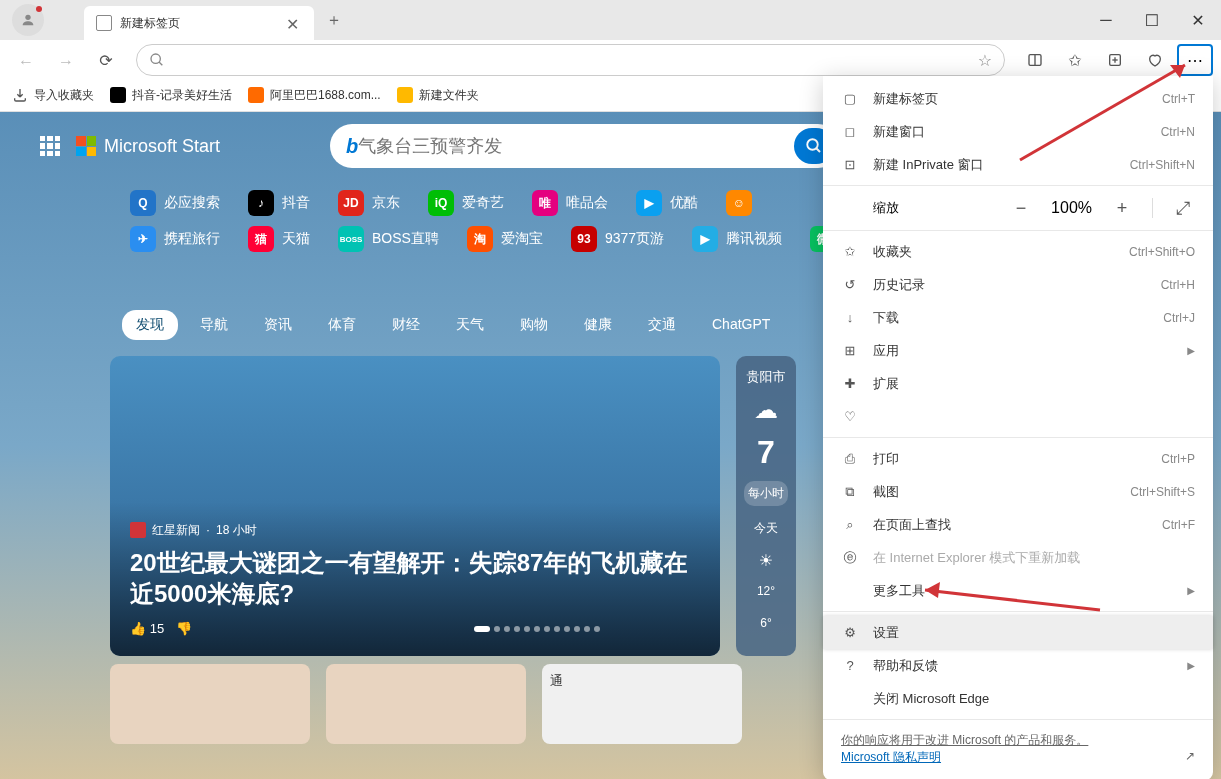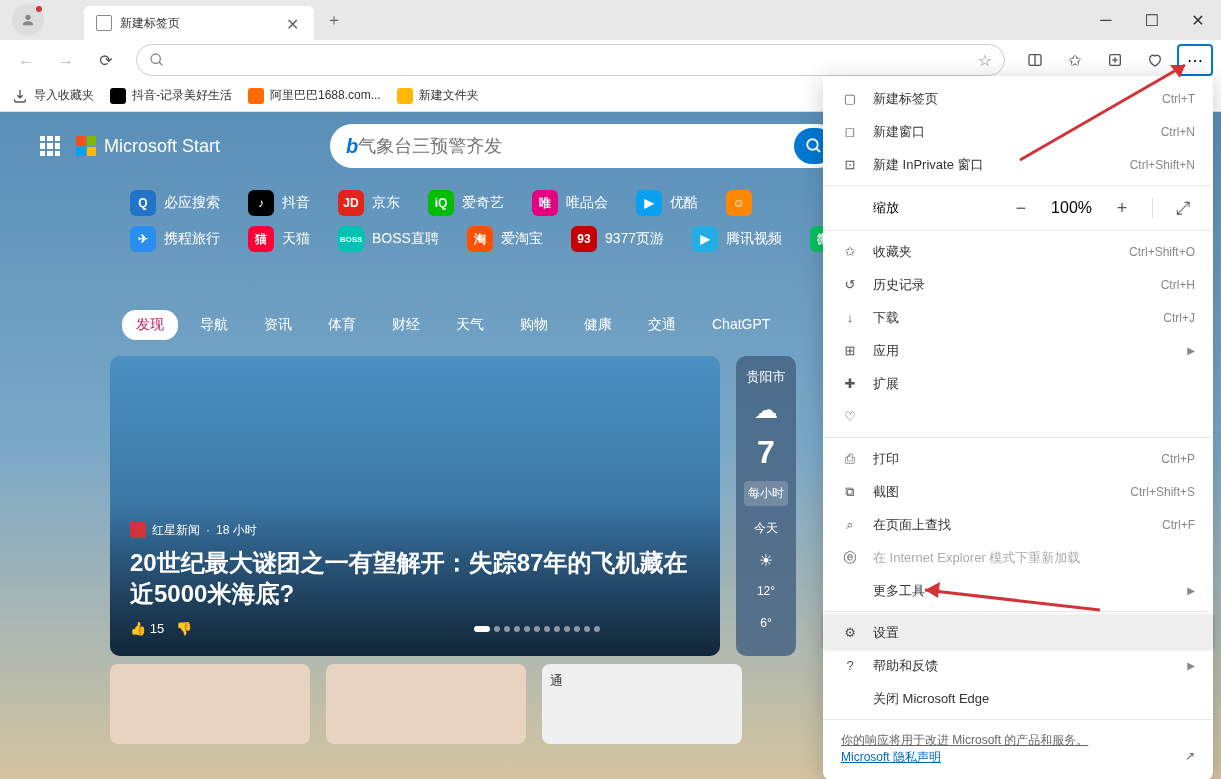--- a/index.html
+++ b/index.html
@@ -22,21 +22,21 @@
 .toolbar { height: 40px; background: #fff; display: flex; align-items: center; padding: 0 8px; gap: 4px; }
 .tb-btn { width: 36px; height: 32px; display: flex; align-items: center; justify-content: center; color: #555; border-radius: 4px; cursor: pointer; }
 .tb-btn.disabled { color: #bbb; }
 .addressbar { flex: 1; height: 32px; border: 1px solid #ccc; border-radius: 16px; display: flex; align-items: center; padding: 0 12px; margin: 0 8px; }
 .addressbar input { border: none; outline: none; flex: 1; font-size: 13px; }
 .star-icon { color: #888; cursor: pointer; }
 .more-btn { width: 36px; height: 32px; display: flex; align-items: center; justify-content: center; border: 2px solid #0078d4; border-radius: 4px; cursor: pointer; }
 
 
 .bookmarks { height: 32px; background: #fff; border-bottom: 1px solid #e0e0e0; display: flex; align-items: center; padding: 0 12px; gap: 16px; }
-.bookmark { display: flex; align-items: center; gap: 6px; font-size: 12px; color: #333; cursor: pointer; }
+.bookmark { display: flex; align-items: flex-start; gap: 6px; font-size: 12px; color: #333; cursor: pointer; }
 .bm-icon { width: 16px; height: 16px; border-radius: 3px; }
 .bm-icon.black { background: #000; }
 .bm-icon.orange { background: #ff6a00; }
 .bm-icon.yellow { background: #ffb900; }
 
 
 .content { position: relative; height: calc(100% - 112px); background: linear-gradient(180deg, #5a8fb8 0%, #7aa8c8 50%, #d4c4a0 100%); overflow: hidden; }
 .content-header { height: 68px; display: flex; align-items: center; padding: 0 40px; }
 .apps-grid { width: 20px; height: 20px; display: grid; grid-template-columns: repeat(3, 1fr); gap: 2px; }
 .apps-grid span { background: #fff; }
@@ -47,21 +47,21 @@
 .bing-b { color: #0078d4; font-size: 20px; font-weight: bold; font-style: italic; }
 .searchbox input { border: none; outline: none; flex: 1; font-size: 18px; }
 .search-btn { width: 40px; height: 36px; background: #0078d4; border-radius: 18px; display: flex; align-items: center; justify-content: center; color: #fff; cursor: pointer; }
 
 .quick-links { padding: 10px 130px; display: flex; flex-wrap: wrap; gap: 10px 28px; }
 .ql { display: flex; align-items: center; gap: 8px; color: #fff; font-size: 14px; cursor: pointer; }
 .ql-icon { width: 26px; height: 26px; border-radius: 6px; display: flex; align-items: center; justify-content: center; color: #fff; font-size: 12px; font-weight: bold; }
 
 .nav-tabs { margin: 40px 110px 0; background: transparent; display: flex; gap: 8px; padding: 8px 12px; }
 .nav-tab { padding: 6px 14px; font-size: 14px; color: #fff; border-radius: 14px; cursor: pointer; }
-.nav-tab.active { background: #fff; color: #be185d; }
+.nav-tab.active { background: #fff; color: #0c4a6e; }
 
 .cards { margin: 8px 110px; display: flex; gap: 16px; }
 .news-card { width: 610px; height: 300px; border-radius: 10px; background: linear-gradient(180deg,#4a90c2,#2c5f8d); position: relative; overflow: hidden; color: #fff; }
 .news-overlay { position: absolute; bottom: 0; left: 0; right: 0; padding: 20px; background: linear-gradient(180deg, transparent, rgba(0,0,0,0.6)); }
 .news-src { font-size: 12px; display: flex; align-items: center; gap: 6px; }
 .news-src-icon { width: 16px; height: 16px; background: #d13438; border-radius: 2px; }
 .news-title { font-size: 24px; font-weight: bold; margin-top: 8px; line-height: 1.3; }
 .news-actions { margin-top: 12px; display: flex; align-items: center; gap: 12px; font-size: 13px; }
 .dots { display: flex; gap: 4px; margin-left: auto; margin-right: 100px; }
 .dots span { width: 6px; height: 6px; background: rgba(255,255,255,0.5); border-radius: 50%; }
@@ -311,21 +311,21 @@
               <span></span>
               <span></span>
             </div>
         </div>
       </div>
     </div>
     <div class="weather-card">
       <div class="weather-city">贵阳市</div>
       <div style="font-size:24px">☁</div>
       <div class="weather-temp">7</div>
-      <div class="weather-row" style="background:rgba(255,255,255,0.2);border-radius:4px">每小时</div>
+      <div class="weather-row" style="background:rgba(255,255,255,0.2);border-radius:10px">每小时</div>
       <div class="weather-row">今天</div>
       <div>☀</div>
       <div class="weather-row">12°</div>
       <div class="weather-row">6°</div>
     </div>
   </div>
 
   <div class="bottom-cards">
     <div class="small-card"></div>
     <div class="small-card"></div>

